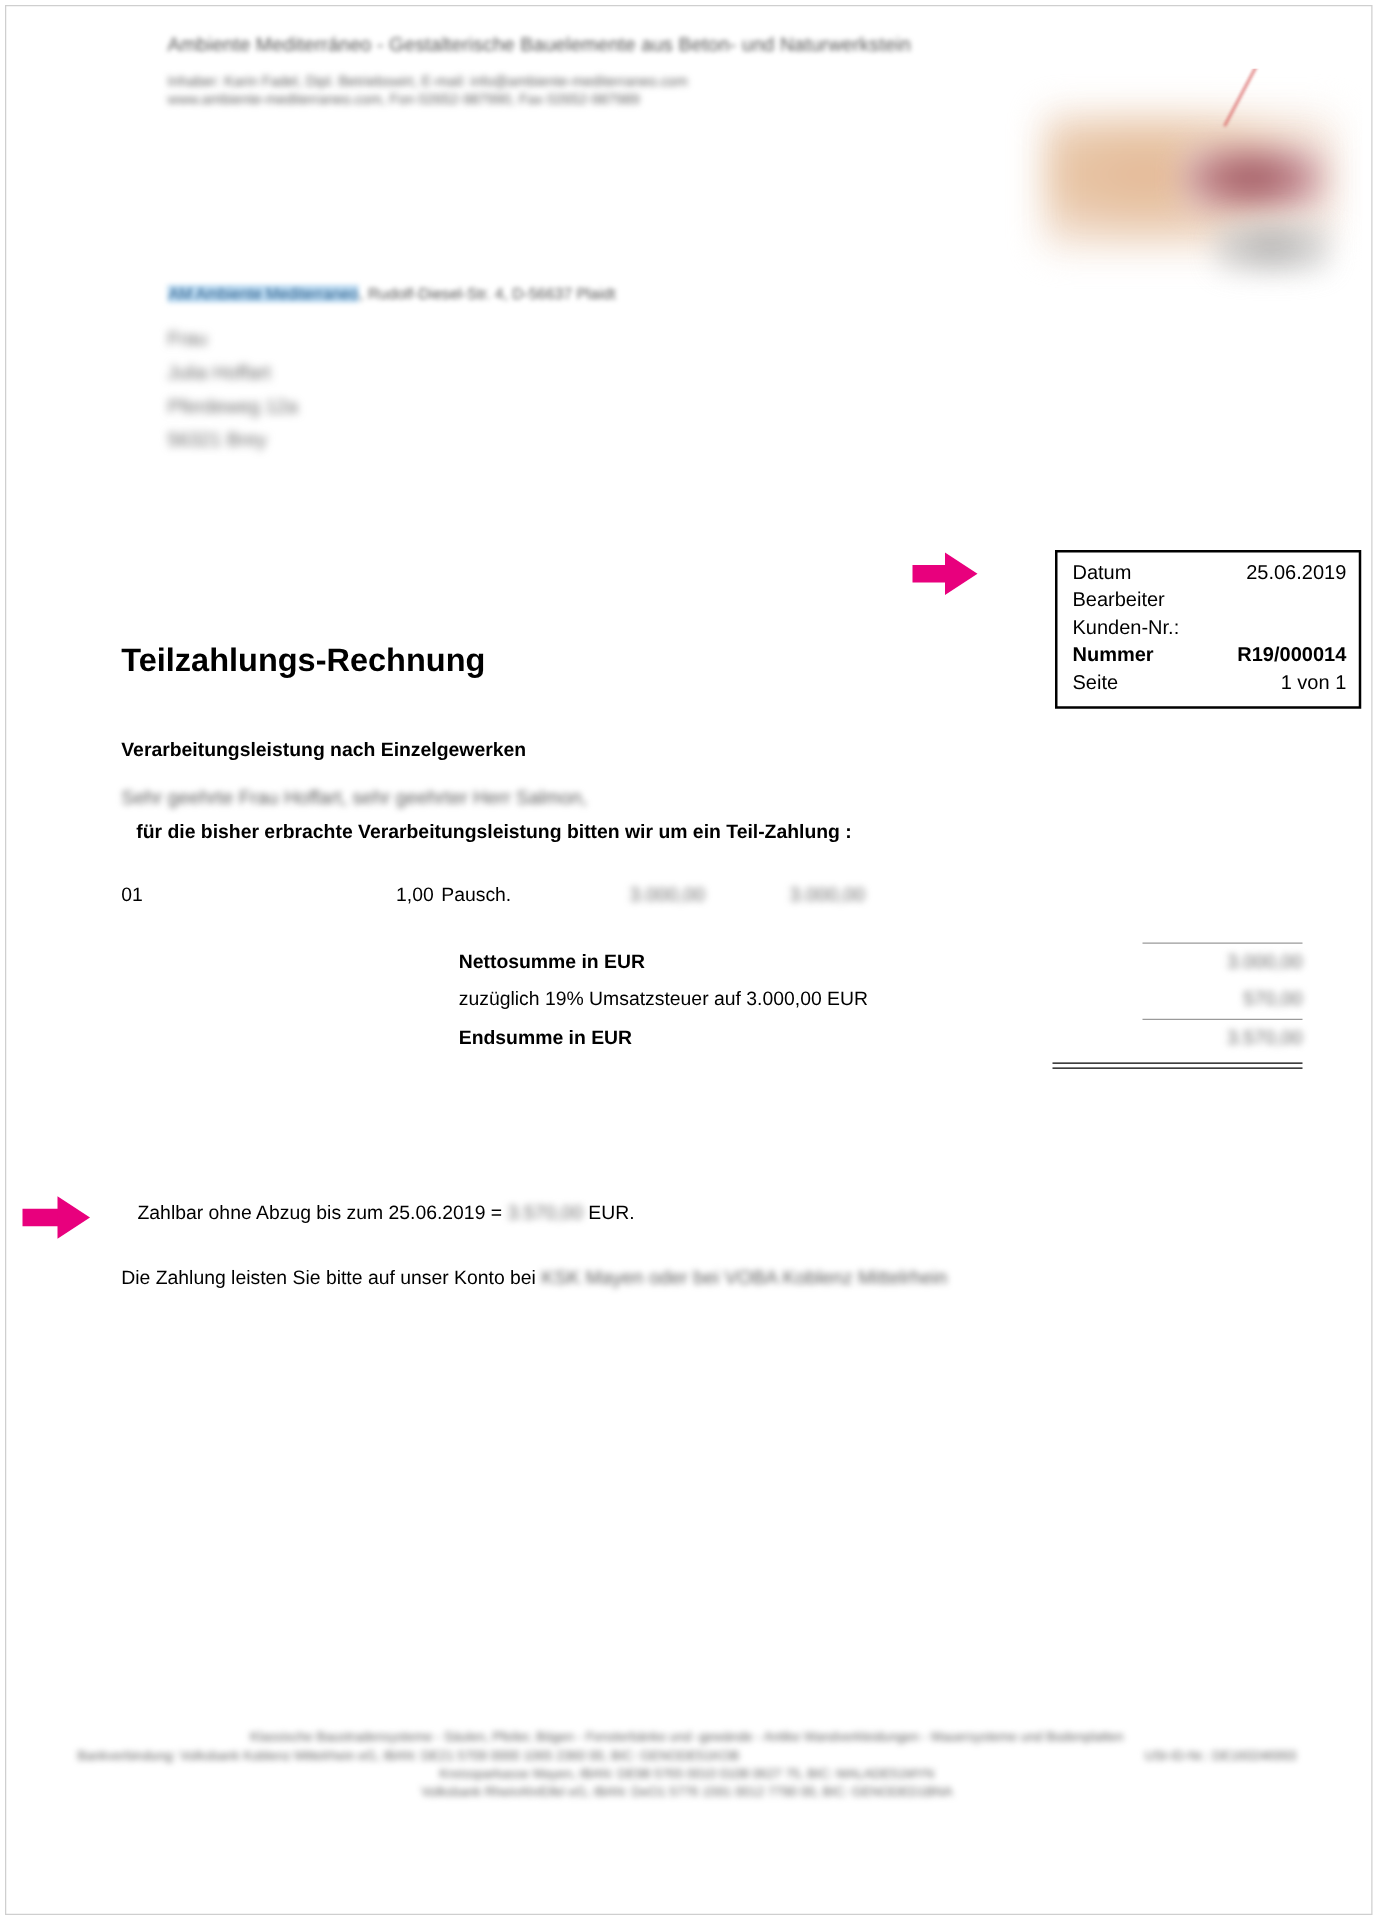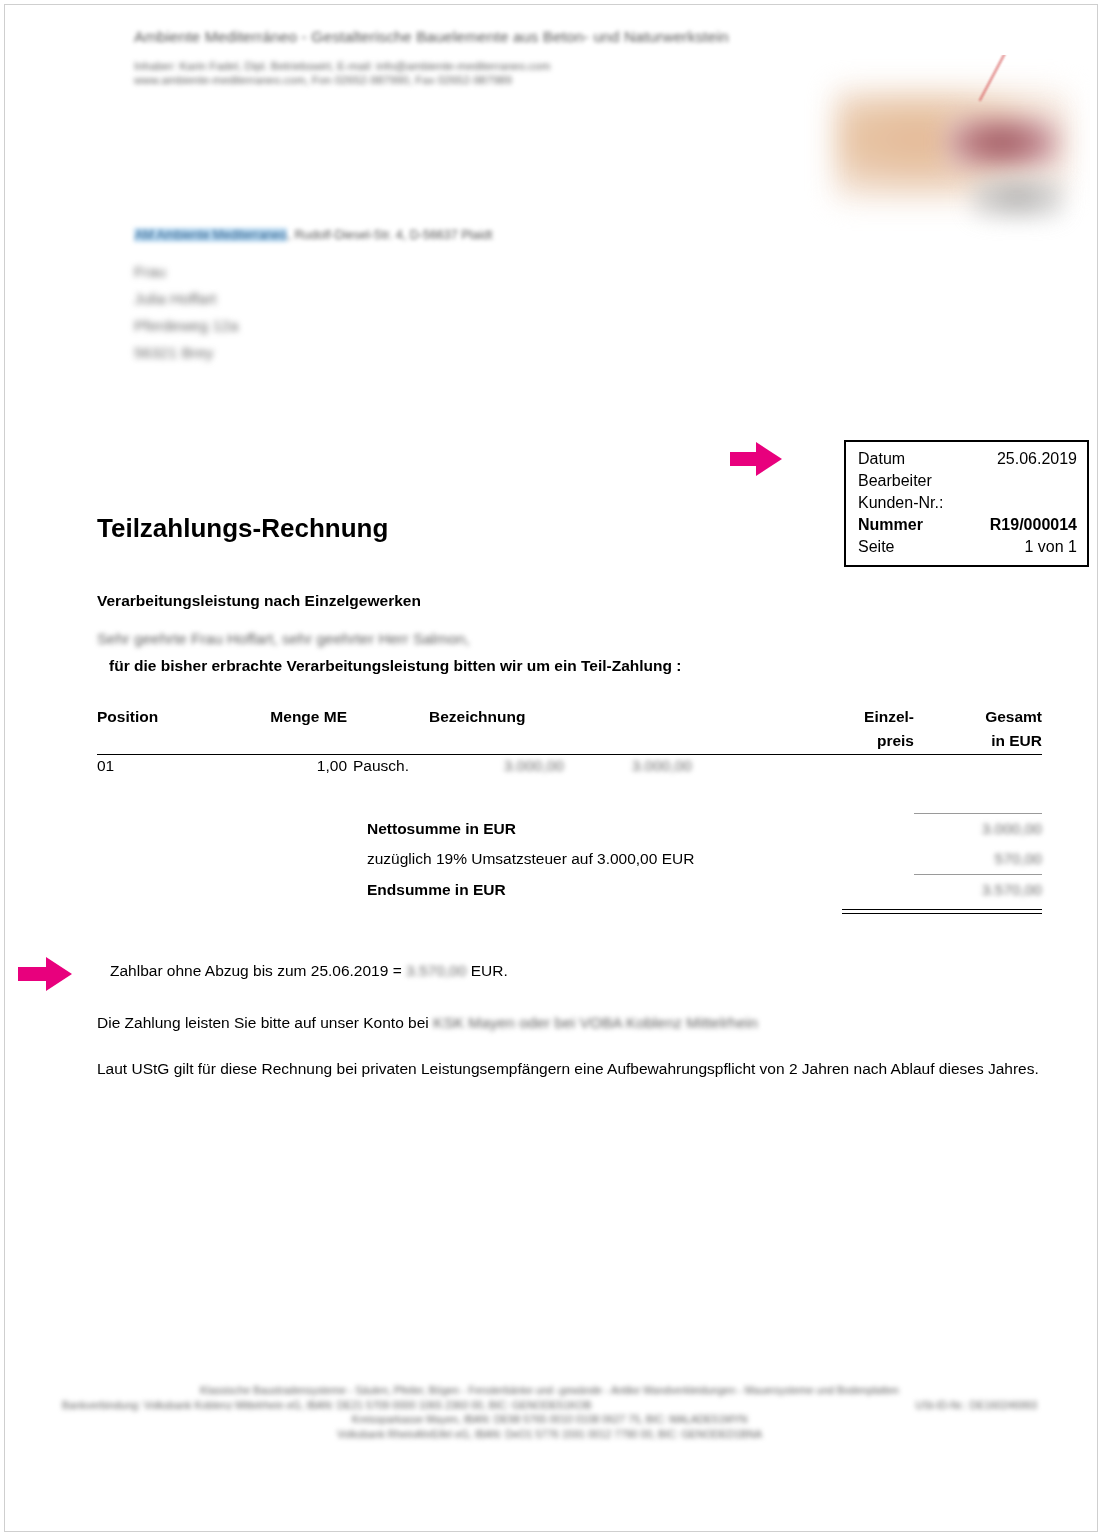--- a/index.html
+++ b/index.html
@@ -251,21 +251,21 @@
     line-height: 22px;
     padding-bottom: 2px;
   }
   .thead-l2 { padding-bottom: 6px; }
 
   .item-row {
     line-height: 22px;
   }
 
   .sum-block {
-    margin-top: 36px;
+    margin-top: 26px;
   }
   .sum-row {
     display: flex;
     font-size: 15.5px;
     line-height: 30px;
   }
   .sum-label {
     width: 621px;
     padding-left: 270px;
     box-sizing: border-box;
@@ -387,38 +387,20 @@
       <span>1 von 1</span>
     </div>
   </div>
 
   <div class="doc-title">Teilzahlungs-Rechnung</div>
   <div class="subject">Verarbeitungsleistung nach Einzelgewerken</div>
   <div class="salutation blur">Sehr geehrte Frau Hoffart, sehr geehrter Herr Salmon,</div>
   <div class="intro">für die bisher erbrachte Verarbeitungsleistung bitten wir um ein Teil-Zahlung  :</div>
 
   <div class="table">
-    <div class="thead">
-      <div class="trow">
-        <div class="c-pos">Position</div>
-        <div class="c-menge">Menge ME</div>
-        <div class="c-me"></div>
-        <div class="c-bez">Bezeichnung</div>
-        <div class="c-einzel">Einzel-</div>
-        <div class="c-gesamt">Gesamt</div>
-      </div>
-      <div class="trow thead-l2 th-rule">
-        <div class="c-pos"></div>
-        <div class="c-menge"></div>
-        <div class="c-me"></div>
-        <div class="c-bez"></div>
-        <div class="c-einzel">preis</div>
-        <div class="c-gesamt">in  EUR</div>
-      </div>
-    </div>
 
     <div class="trow item-row">
       <div class="c-pos">01</div>
       <div class="c-menge">1,00</div>
       <div class="c-me">Pausch.</div>
       <div class="c-einzel blur-amount">3.000,00</div>
       <div class="c-gesamt blur-amount">3.000,00</div>
     </div>
 
     <div class="sum-block">
@@ -446,21 +428,20 @@
   </div>
 
   <div class="pay-line">
     <span>Zahlbar ohne Abzug bis zum 25.06.2019 = </span><span class="blur-amount">3.570,00</span><span> EUR.</span>
   </div>
 
   <div class="bank-line">
     <span>Die Zahlung leisten Sie bitte auf unser Konto bei </span><span class="blur">KSK Mayen oder bei VOBA Koblenz Mittelrhein</span>
   </div>
 
-  <div class="ustg">Laut UStG gilt für diese Rechnung bei privaten Leistungsempfängern eine Aufbewahrungspflicht von 2 Jahren nach Ablauf dieses Jahres.</div>
 
   <div class="footer blur">
     <div class="footer-row">Klassische Baustradensysteme - Säulen, Pfeiler, Bögen - Fensterbänke und -gewände - Antike Wandverkleidungen - Mauersysteme und Bodenplatten</div>
     <div class="footer-row spread">
       <span>Bankverbindung: Volksbank Koblenz Mittelrhein eG, IBAN: DE21 5709 0000 1065 2360 00, BIC: GENODE51KOB</span>
       <span>USt-ID-Nr.: DE160246993</span>
     </div>
     <div class="footer-row">Kreissparkasse Mayen, IBAN: DE98 5765 0010 0108 0627 75, BIC: MALADE51MYN</div>
     <div class="footer-row">Volksbank RheinAhrEifel eG, IBAN: DeO1 5776 1591 0012 7790 00, BIC: GENODED1BNA</div>
   </div>

